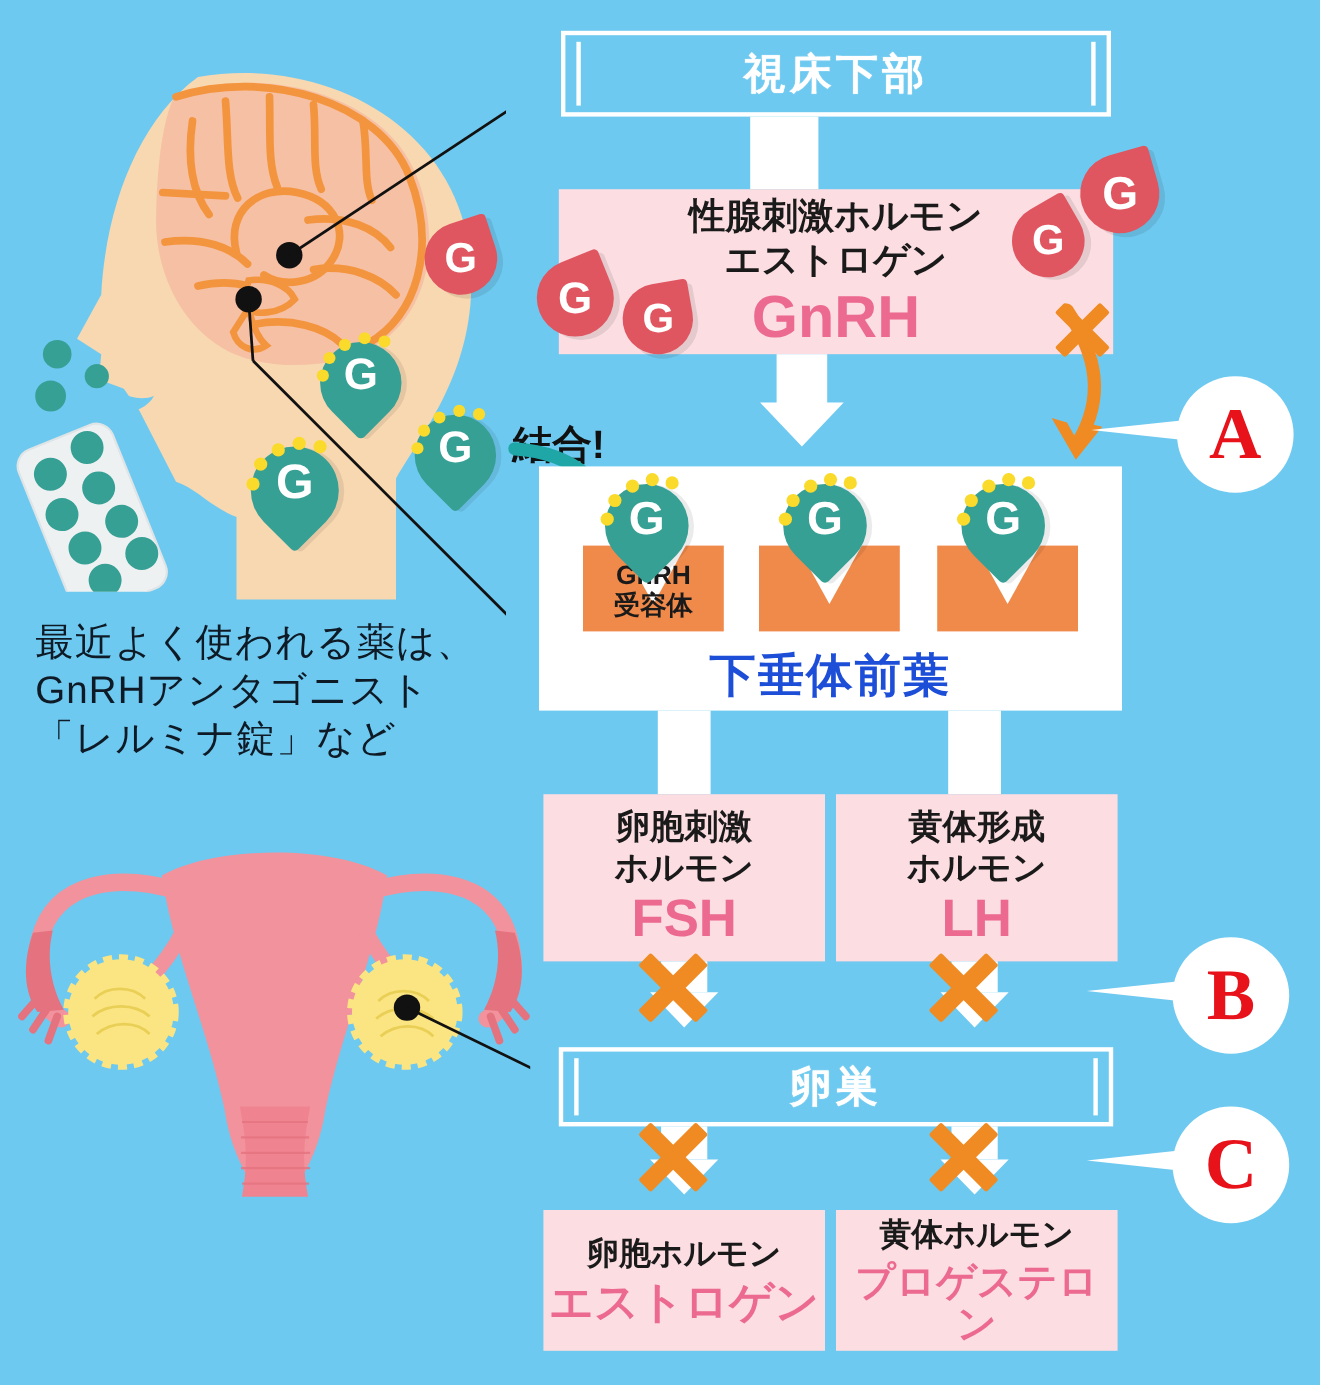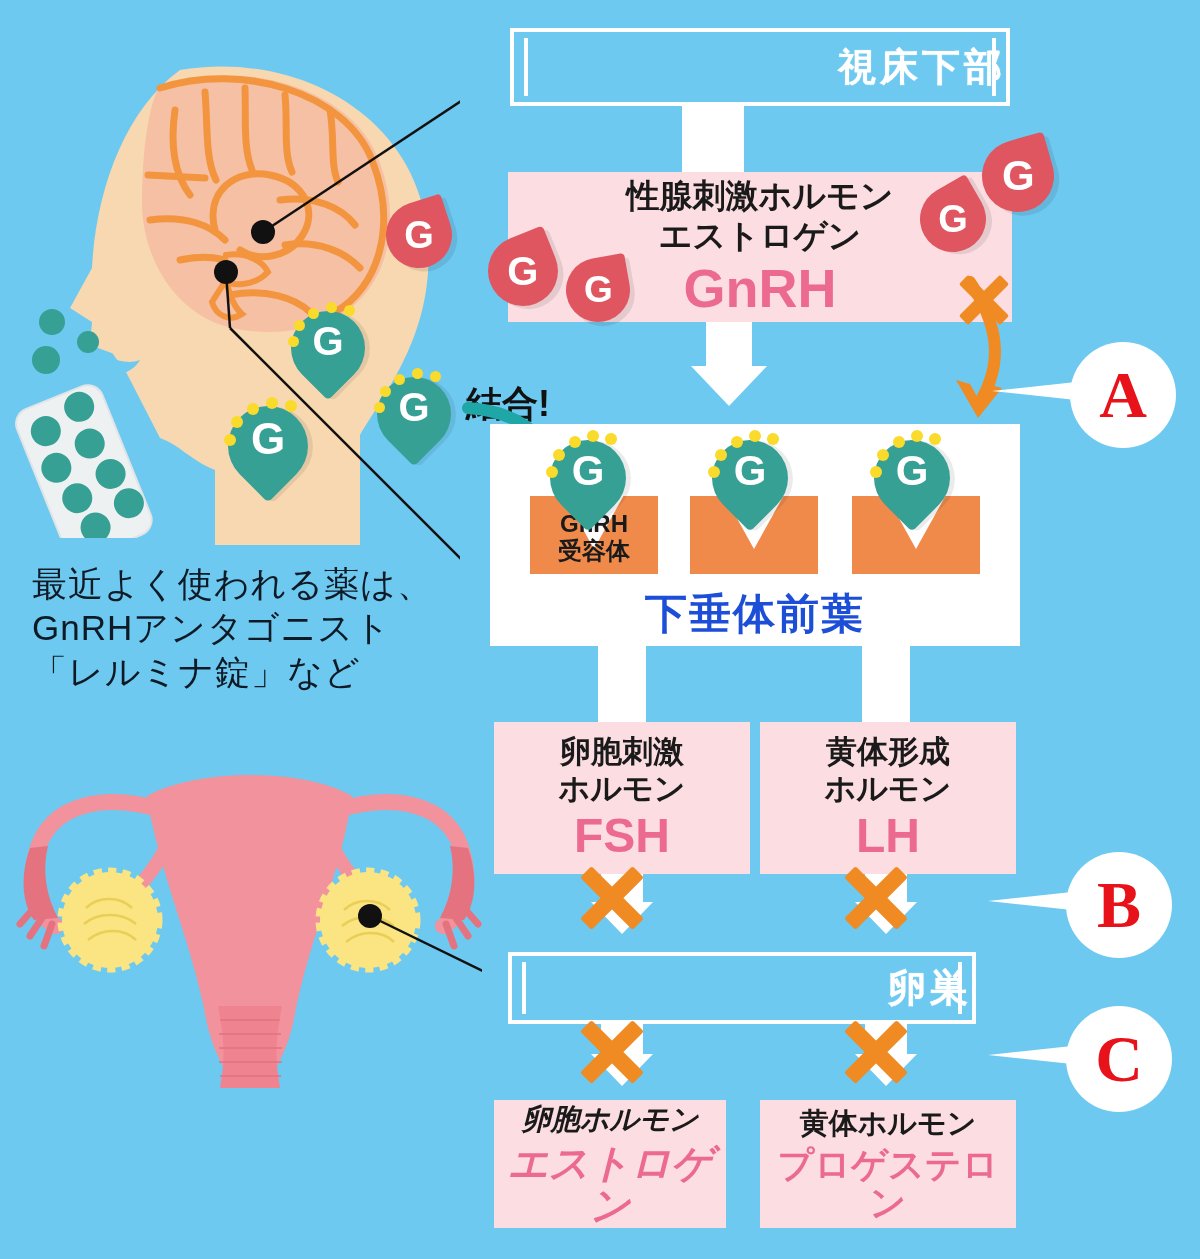--- a/index.html
+++ b/index.html
@@ -9,21 +9,21 @@
     font-family:"Liberation Sans","DejaVu Sans",sans-serif;
     overflow:hidden;position:relative;
   }
   .stage{position:absolute;left:0;top:0;width:1200px;height:1259px;}
   .abs{position:absolute;}
 
   
   .outline-box{
     border:4px solid #ffffff;
     background:transparent;
-    display:flex;align-items:center;justify-content:flex-end;
+    display:flex;align-items:center;justify-content:center;
     box-sizing:border-box;
   }
   .outline-box .inner-rule{
     position:absolute;top:6px;bottom:6px;width:0;border-left:4px solid #ffffff;
   }
   .outline-box .rule-l{left:10px;}
   .outline-box .rule-r{right:10px;}
   .outline-title{
     color:#ffffff;font-weight:bold;letter-spacing:4px;
     font-size:38px;text-shadow:0 0 1px #fff;
@@ -401,21 +401,21 @@
   <div class="xmark" style="left:846px;top:868px;width:60px;height:60px;">
     <i style="width:74px;height:16px;"></i>
       <i style="width:74px;height:16px;"></i>
   </div>
 
   <div class="callout" style="left:1066px;top:852px;">
     <span class="tail"></span>
     <span>B</span>
   </div>
 
-  <div class="abs outline-box" style="left:508px;top:952px;width:468px;height:72px;">
+  <div class="abs outline-box" style="left:508px;top:952px;width:504px;height:72px;">
     <span class="inner-rule rule-l"></span>
     <span class="inner-rule rule-r"></span>
     <span class="outline-title">卵巣</span>
   </div>
 
   <div class="abs wbar" style="left:601px;top:1024px;width:42px;height:30px;"></div>
   <div class="abs warrow-sm" style="left:591px;top:1054px;"></div>
   <div class="xmark" style="left:582px;top:1022px;width:60px;height:60px;">
     <i style="width:74px;height:16px;"></i>
       <i style="width:74px;height:16px;"></i>
@@ -426,21 +426,21 @@
   <div class="xmark" style="left:846px;top:1022px;width:60px;height:60px;">
     <i style="width:74px;height:16px;"></i>
       <i style="width:74px;height:16px;"></i>
   </div>
 
   <div class="callout" style="left:1066px;top:1006px;">
     <span class="tail"></span>
     <span>C</span>
   </div>
 
-  <div class="abs pink-box" style="left:494px;top:1100px;width:232px;height:128px;font-style:italic;">
+  <div class="abs pink-box" style="left:494px;top:1100px;width:256px;height:128px;">
     <div class="jp-black" style="font-size:29px;">卵胞ホルモン</div>
     <div class="pink-word" style="font-size:40px;margin-top:6px;">エストロゲン</div>
   </div>
 
   <div class="abs caption" style="left:32px;top:562px;width:450px;">
     <div>最近よく使われる薬は、</div>
     <div>GnRHアンタゴニスト</div>
     <div>「レルミナ錠」など</div>
   </div>
 

